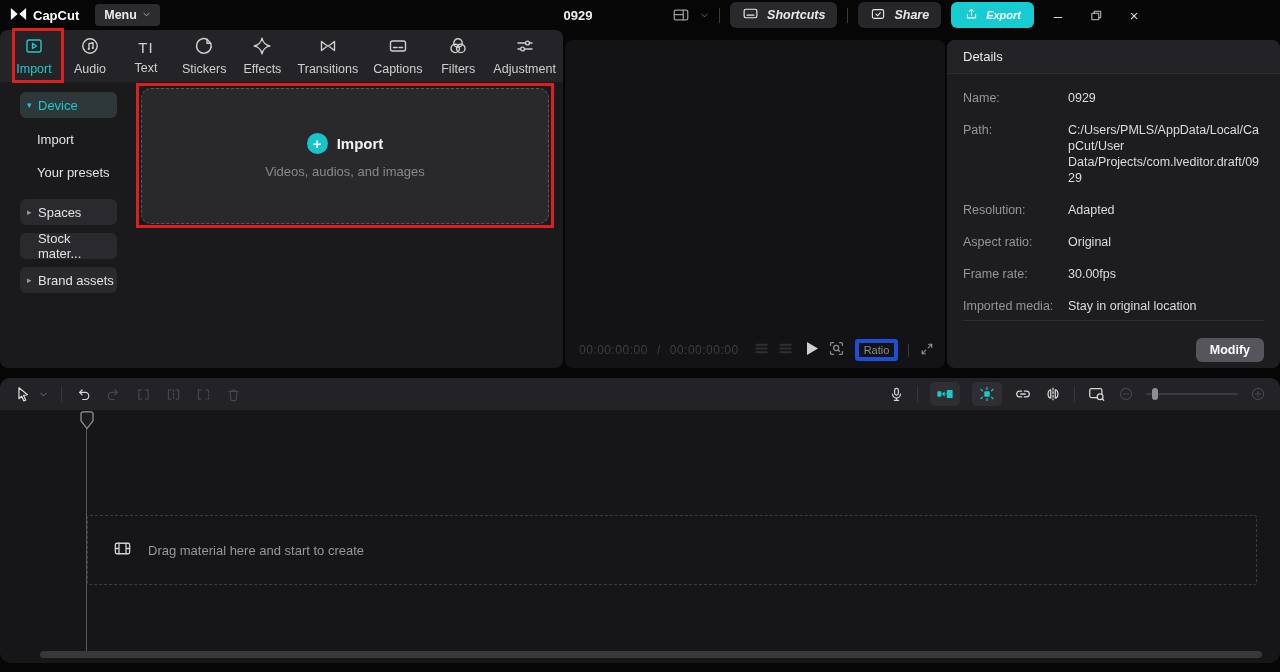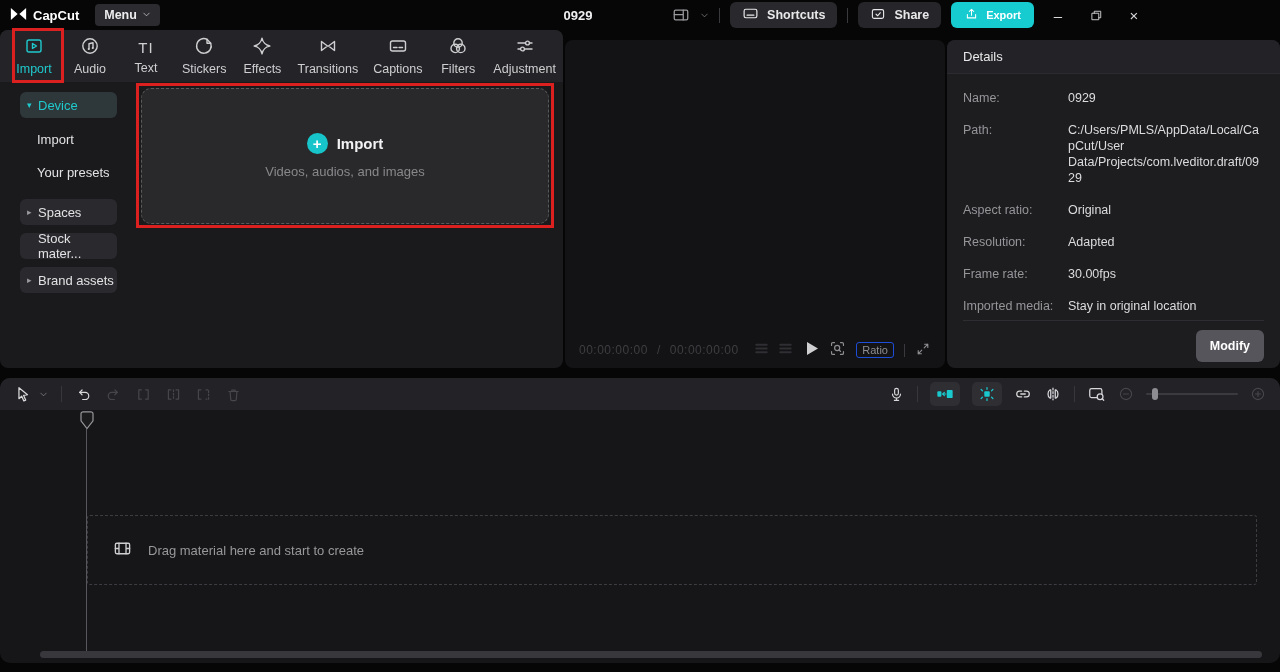--- a/index.html
+++ b/index.html
@@ -12,21 +12,21 @@
 
   
   #titlebar { left:0; top:0; width:1156px; height:30px; display:flex; align-items:center; }
   .logo-wrap { margin-left:10px; gap:6px; }
   .logo-text { font-weight:bold; font-size:13px; color:#fff; }
   .menu-btn { margin-left:16px; height:22px; padding:0 9px; background:#2c2c30; border-radius:4px;
               gap:5px; font-weight:bold; font-size:12.5px; color:#ececee; cursor:default; }
   #project-title { position:absolute; left:0; right:0; top:0; height:30px; display:flex;
                    align-items:center; justify-content:center; font-weight:bold; font-size:13px;
                    color:#f0f0f2; pointer-events:none; }
-  .tb-right { margin-left:auto; gap:10px; margin-right:8px; position:relative; z-index:2; }
+  .tb-right { margin-left:auto; gap:10px; margin-right:8px; position:relative; z-index:2;font-style:italic; }
   .tb-sep { width:1px; height:15px; background:#3a3a3e; }
   .tb-btn { height:26px; padding:0 12px; border-radius:6px; background:#29292d; gap:8px;
             font-weight:bold; font-size:12.5px; color:#e8e8ea; }
   .tb-btn.share { background:#26262a; }
   .export-btn { height:26px; padding:0 13px; border-radius:6px; background:#16ccd1; gap:7px;
                 font-weight:bold; font-size:11px; color:#ffffff; }
   .win-btn { width:28px; height:26px; display:flex; align-items:center; justify-content:center;
              color:#d8d8da; font-size:15px; }
 
   
@@ -63,35 +63,35 @@
   #player-panel { left:565px; top:40px; width:380px; height:328px; background:#131315; border-radius:8px; }
   .player-header { height:34px; display:flex; align-items:center; padding:0 16px; }
   .player-title { font-size:13px; color:#e4e4e6; }
   .hamburger { margin-left:auto; color:#3f3f44; }
   .player-bottom { position:absolute; left:0; right:0; bottom:0; height:36px; display:flex;
                    align-items:center; padding:0 14px; gap:9px; }
   .time-text { font-size:12px; color:#3e3e43; letter-spacing:0.5px; white-space:nowrap; }
   .dim-ic { color:#2e2e33; }
   .play-ic { color:#cfcfd1; margin-left:4px; }
   .pb-right { margin-left:auto; display:flex; align-items:center; gap:10px; color:#8e8e92; }
-  .ratio-btn { border:1px solid #1d4ed8; border-radius:3px; font-size:11px; color:#8e8e92;
+  .ratio-btn { border:4px solid #1d4ed8; border-radius:3px; font-size:11px; color:#8e8e92;
                padding:1px 5px; }
   .pb-sep { width:1px; height:13px; background:#3a3a3e; }
 
   
   #details-panel { left:947px; top:40px; width:333px; height:328px; background:#1d1d20; border-radius:8px; }
   .details-header { height:34px; background:#232327; border-radius:8px 8px 0 0; display:flex;
                     align-items:center; padding:0 16px; border-bottom:1px solid #2c2c30;
                     font-size:13px; color:#e8e8ea; }
   .details-rows { padding:16px 16px 0 16px; }
   .drow { display:flex; margin-bottom:16px; }
   .dlabel { width:105px; flex:none; font-size:12.5px; color:#96969a; line-height:16px; }
   .dvalue { flex:1; font-size:12.5px; color:#dcdcde; line-height:16px; overflow-wrap:anywhere; }
   .details-divider { position:absolute; left:16px; right:16px; top:280px; border-top:1px solid #2e2e32; }
-  .modify-btn { position:absolute; right:16px; bottom:6px; height:32px; padding:0 14px;
+  .modify-btn { position:absolute; right:16px; bottom:6px; height:24px; padding:0 14px;
                 background:#55555b; border-radius:6px; display:flex; align-items:center;
                 font-weight:bold; font-size:12.5px; color:#fff; }
 
   
   #timeline-panel { left:0; top:378px; width:1280px; height:285px; background:#161619; border-radius:10px; }
   #tl-toolbar { height:32px; background:#232327; border-radius:10px 10px 0 0; display:flex;
                 align-items:center; padding:0 14px; gap:13px; }
   .tool { display:flex; align-items:center; justify-content:center; color:#d8d8da; }
   .tool.disabled { color:#46464b; }
   .tool.mid { color:#9a9a9e; }
@@ -352,26 +352,26 @@
   <div class="details-rows">
     <div class="drow">
       <span class="dlabel">Name:</span>
       <span class="dvalue">0929</span>
     </div>
     <div class="drow">
       <span class="dlabel">Path:</span>
       <span class="dvalue">C:/Users/PMLS/AppData/Local/CapCut/User Data/Projects/com.lveditor.draft/0929</span>
     </div>
     <div class="drow">
+      <span class="dlabel">Resolution:</span>
+      <span class="dvalue">Adapted</span>
+    </div>
+    <div class="drow">
       <span class="dlabel">Aspect ratio:</span>
       <span class="dvalue">Original</span>
-    </div>
-    <div class="drow">
-      <span class="dlabel">Resolution:</span>
-      <span class="dvalue">Adapted</span>
     </div>
     <div class="drow">
       <span class="dlabel">Frame rate:</span>
       <span class="dvalue">30.00fps</span>
     </div>
     <div class="drow">
       <span class="dlabel">Imported media:</span>
       <span class="dvalue">Stay in original location</span>
     </div>
   </div>

